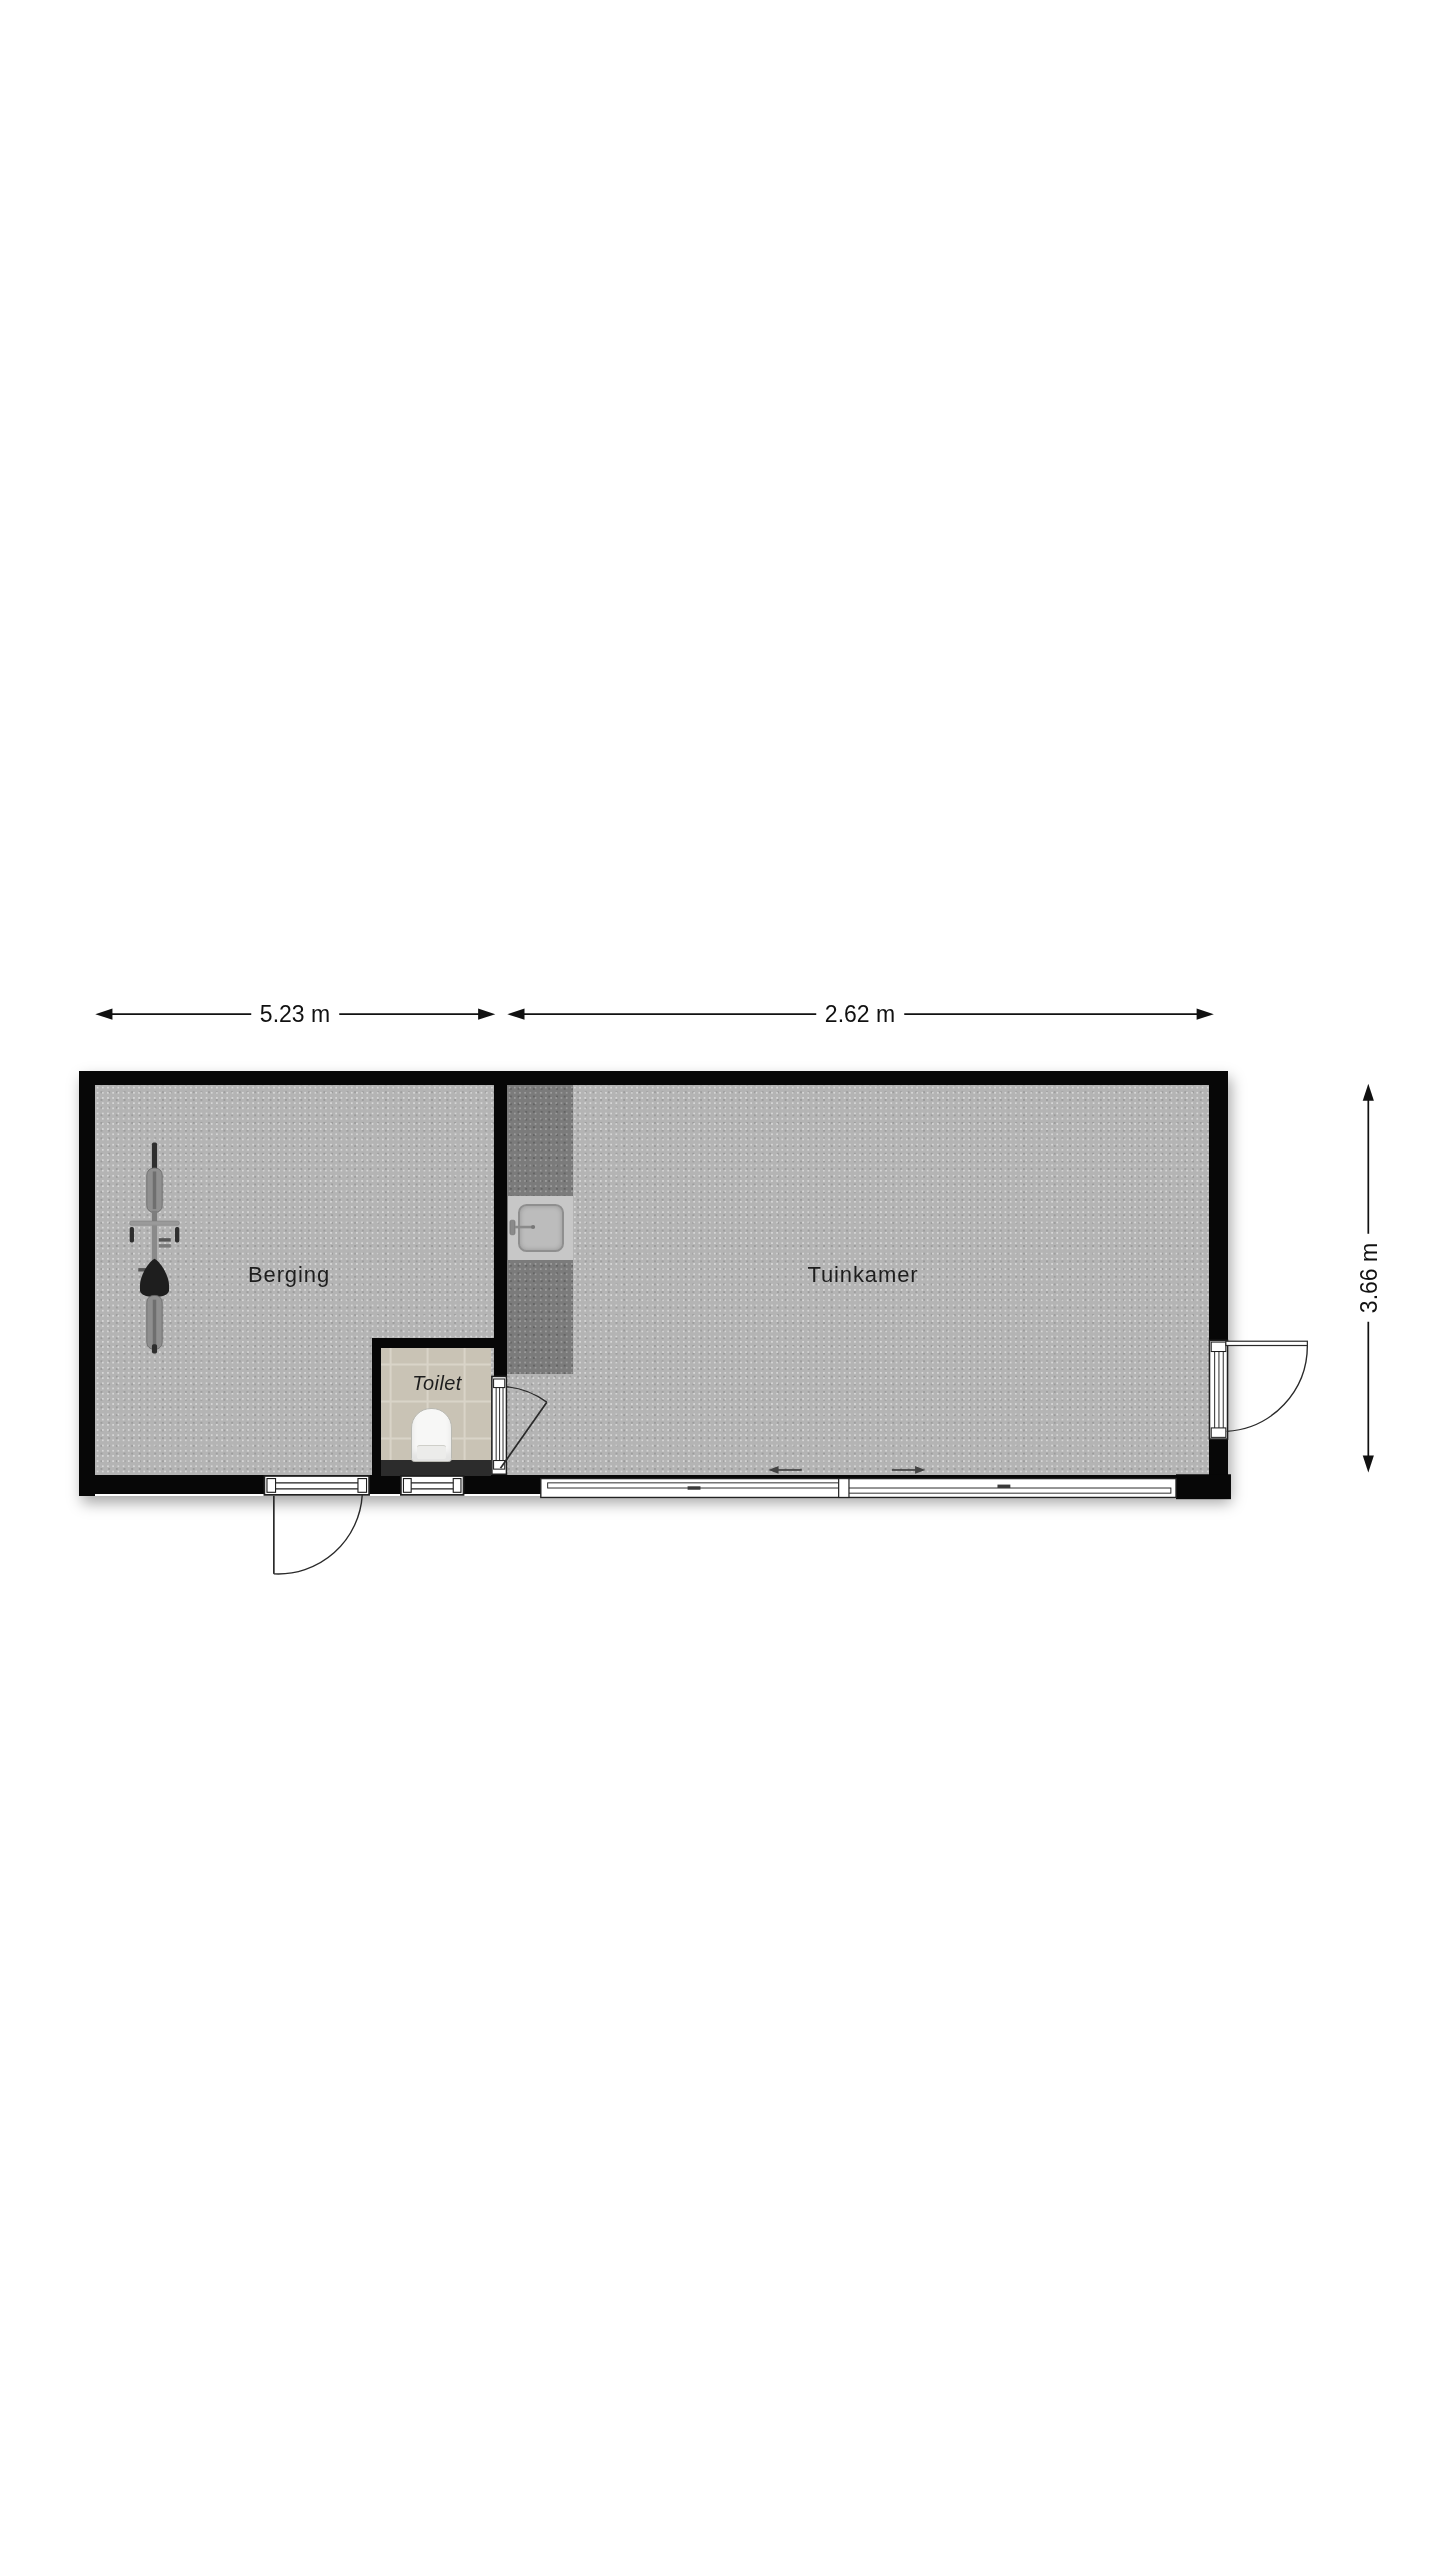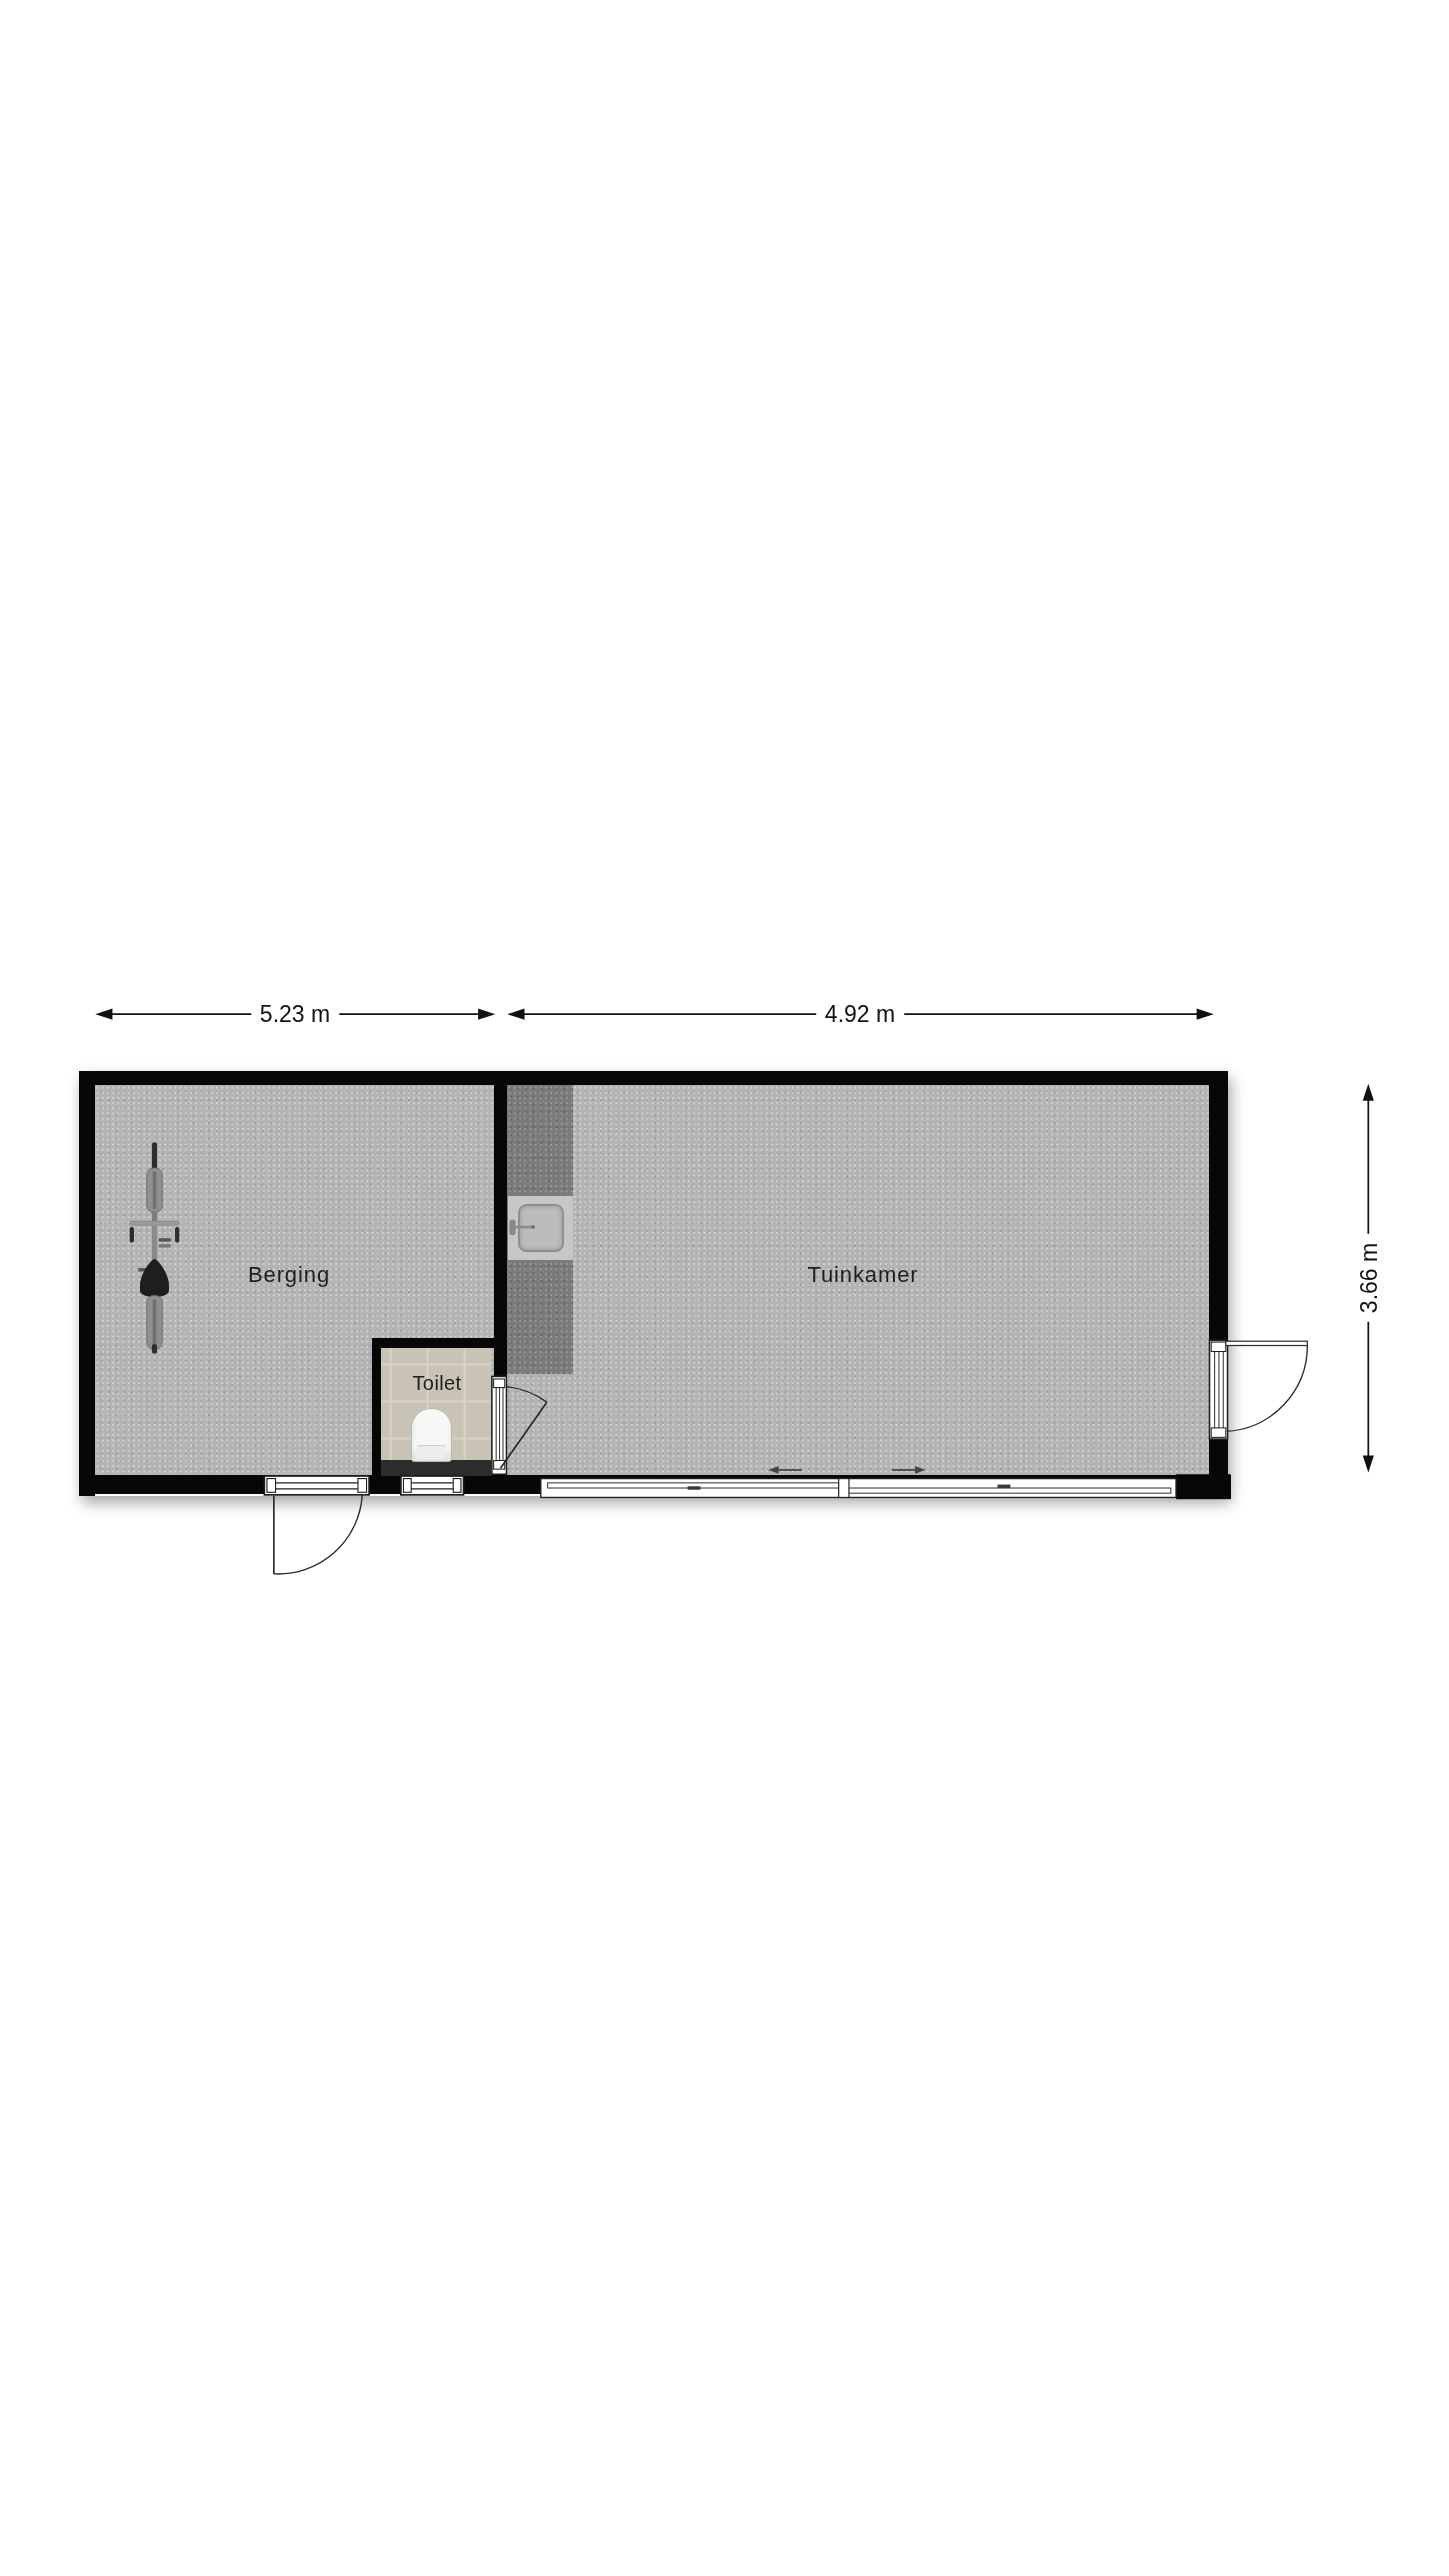--- a/index.html
+++ b/index.html
@@ -60,21 +60,21 @@
     <div class="sink-basin"></div>
 
     <div class="toilet-floor"></div>
     <div class="toilet-plinth"></div>
     <div class="toilet-bowl">
         <div class="seat"></div>
       </div>
 
     <div class="room-label" style="left:210px;top:204px;">Berging</div>
     <div class="room-label" style="left:784px;top:204px;text-align:center;">Tuinkamer</div>
-    <div class="room-label small" style="left:358px;top:312px;">Toilet</div>
+    <div class="room-label small" style="left:358px;top:312px;font-style:italic;">Toilet</div>
 
     <svg class="abs" style="left:49px;top:71px;" width="53" height="212" viewBox="0 0 62 247">
       <rect x="28" y="0" width="6" height="38" rx="2" fill="#2e2e2e"></rect>
       <rect x="22" y="30" width="18" height="52" rx="8" fill="#909090" stroke="#6a6a6a"></rect>
       <rect x="29" y="34" width="4" height="44" fill="#6f6f6f"></rect>
       <rect x="28" y="80" width="6" height="14" fill="#7d7d7d"></rect>
       <rect x="2" y="92" width="58" height="5" rx="2" fill="#9a9a9a" stroke="#777" stroke-width="0.5"></rect>
       <rect x="2" y="99" width="5" height="18" rx="2" fill="#2e2e2e"></rect>
       <rect x="55" y="99" width="5" height="18" rx="2" fill="#2e2e2e"></rect>
       <rect x="28" y="97" width="6" height="46" fill="#8a8a8a"></rect>
@@ -166,17 +166,17 @@
     </g>
 
     <g>
       <line x1="1594" y1="1280" x2="1594" y2="1697" stroke="#111" stroke-width="2"></line>
       <path d="M1594,1262 l-6.5,20 h13 z" fill="#111"></path>
       <path d="M1594,1715 l-6.5,-20 h13 z" fill="#111"></path>
     </g>
   </svg>
 
   <div class="dim-label" style="left:295px;top:1014px;">5.23 m</div>
-  <div class="dim-label" style="left:860px;top:1014px;">4.92 m</div>
+  <div class="dim-label" style="left:860px;top:1014px;">2.62 m</div>
   <div class="dim-label vert" style="left:1369px;top:1278px;">3.66 m</div>
 
 </div>
 
 
 </body></html>

